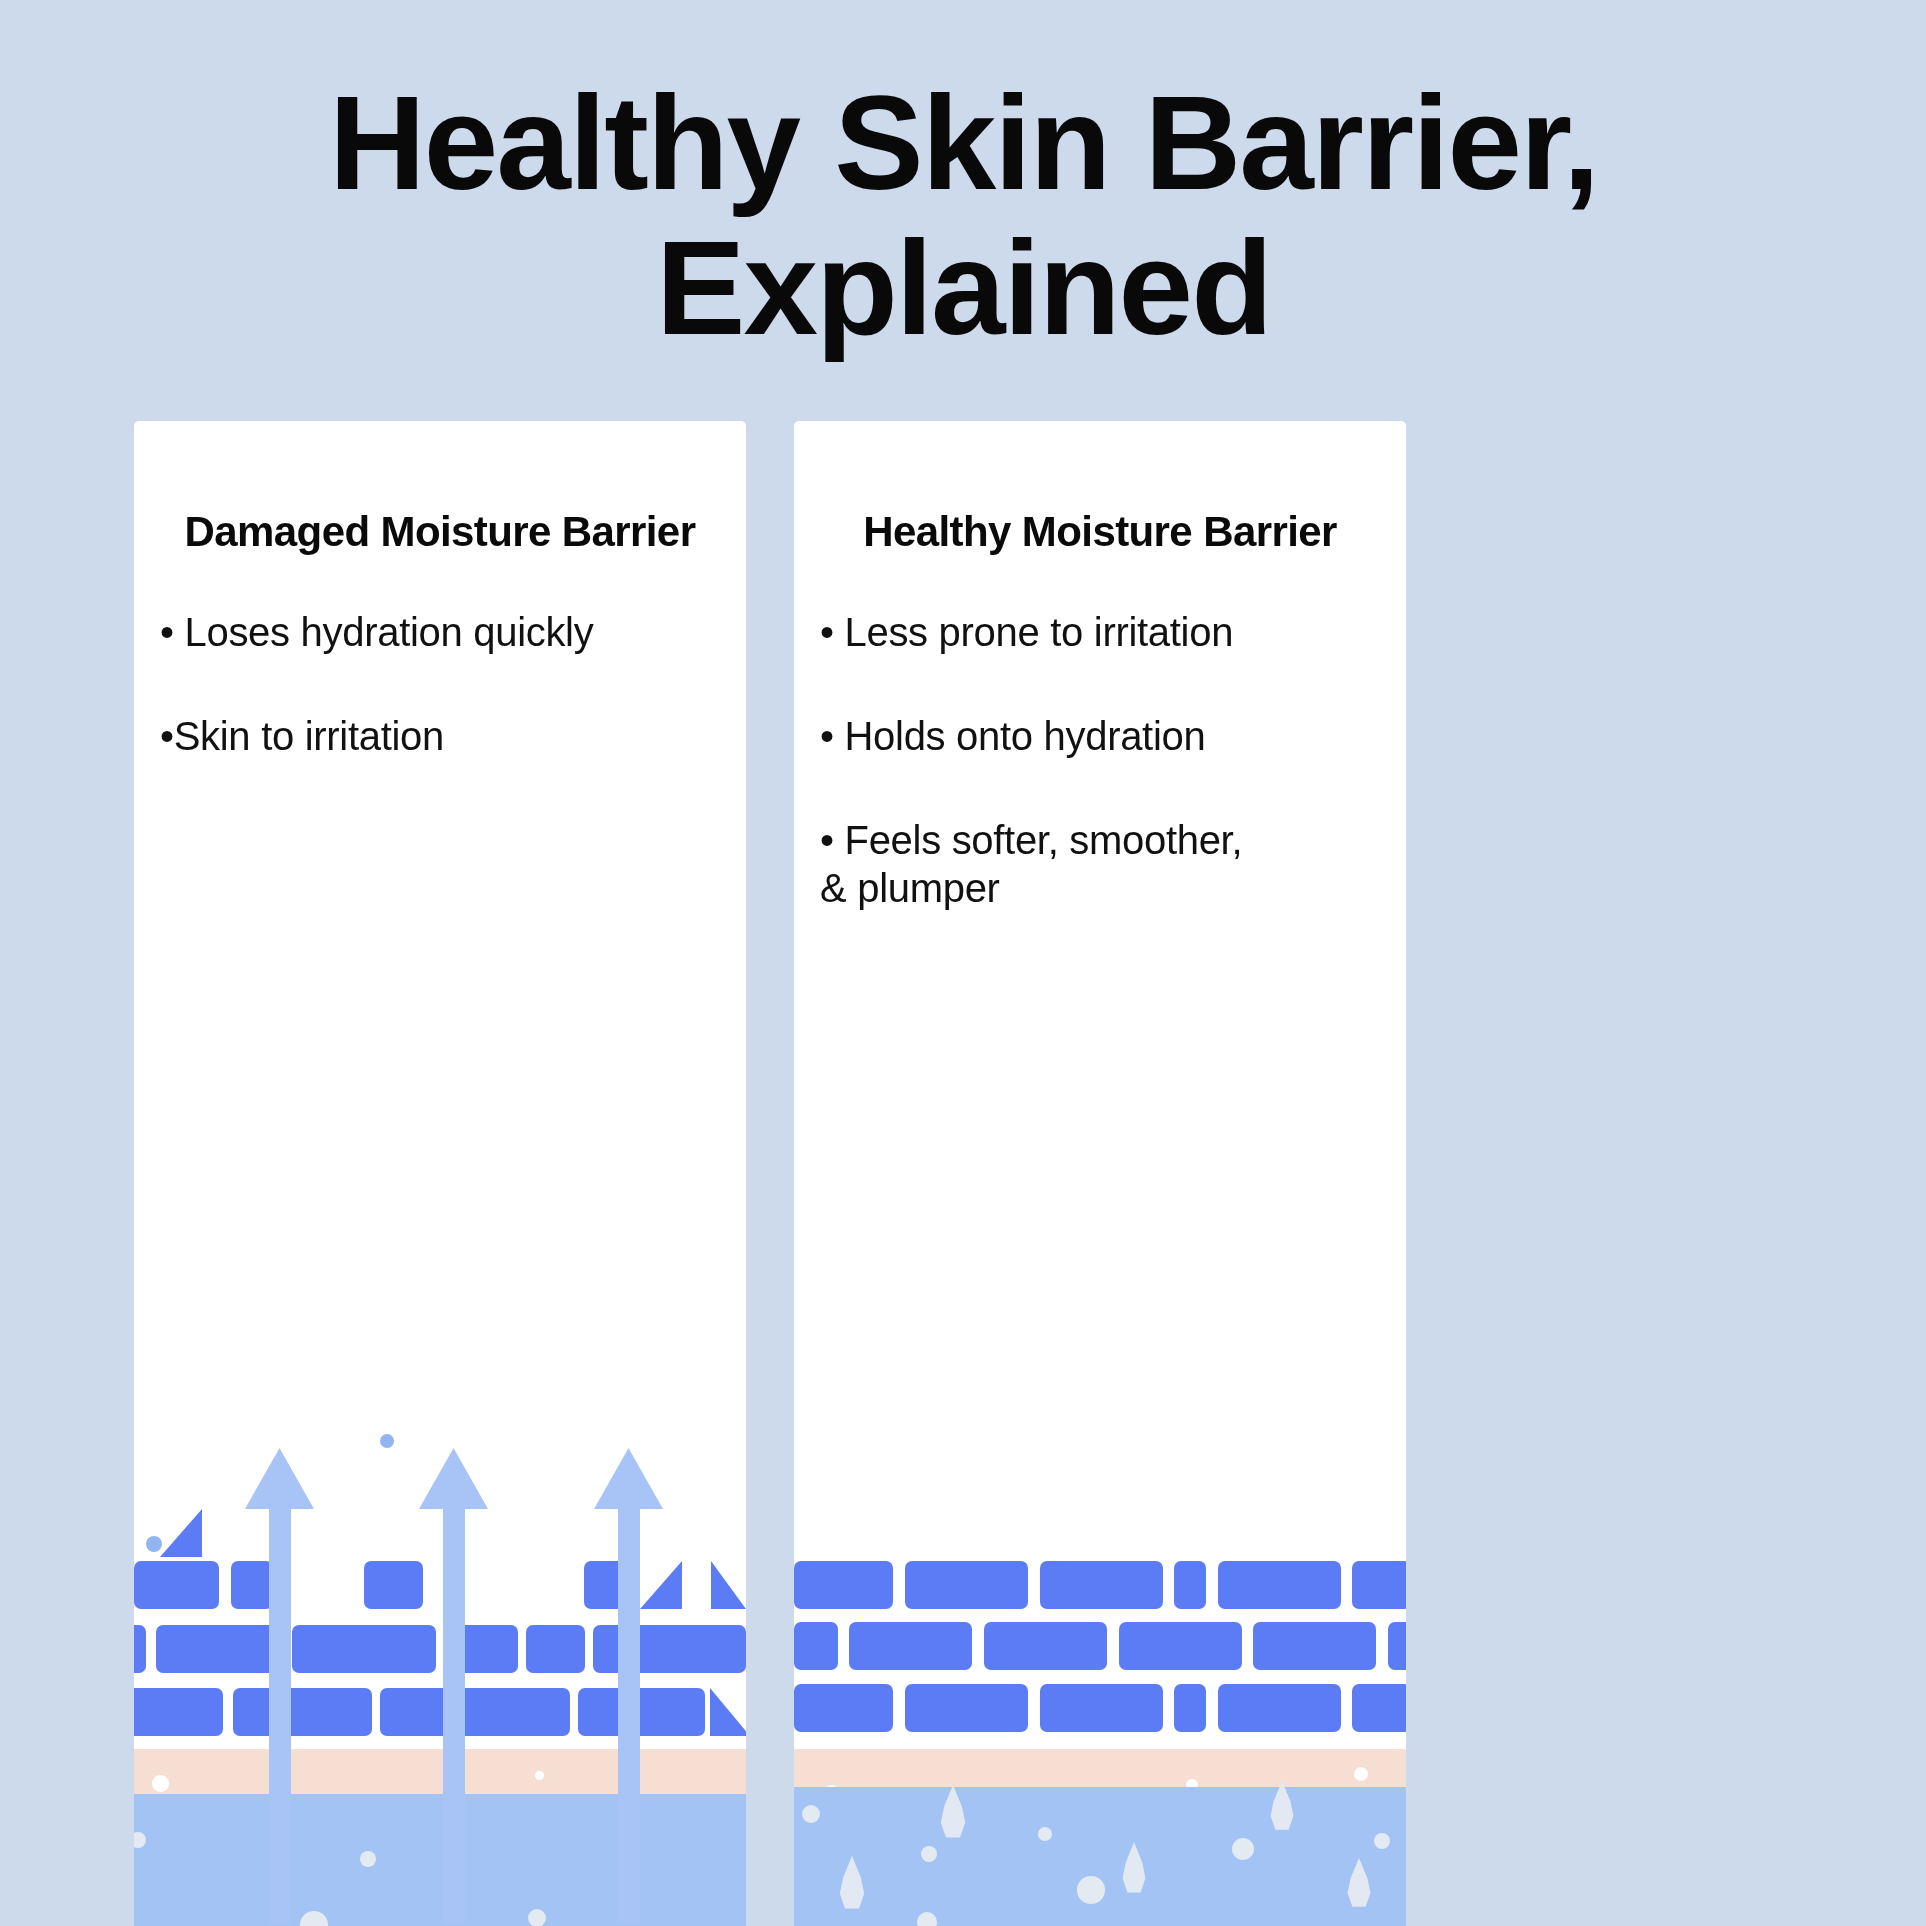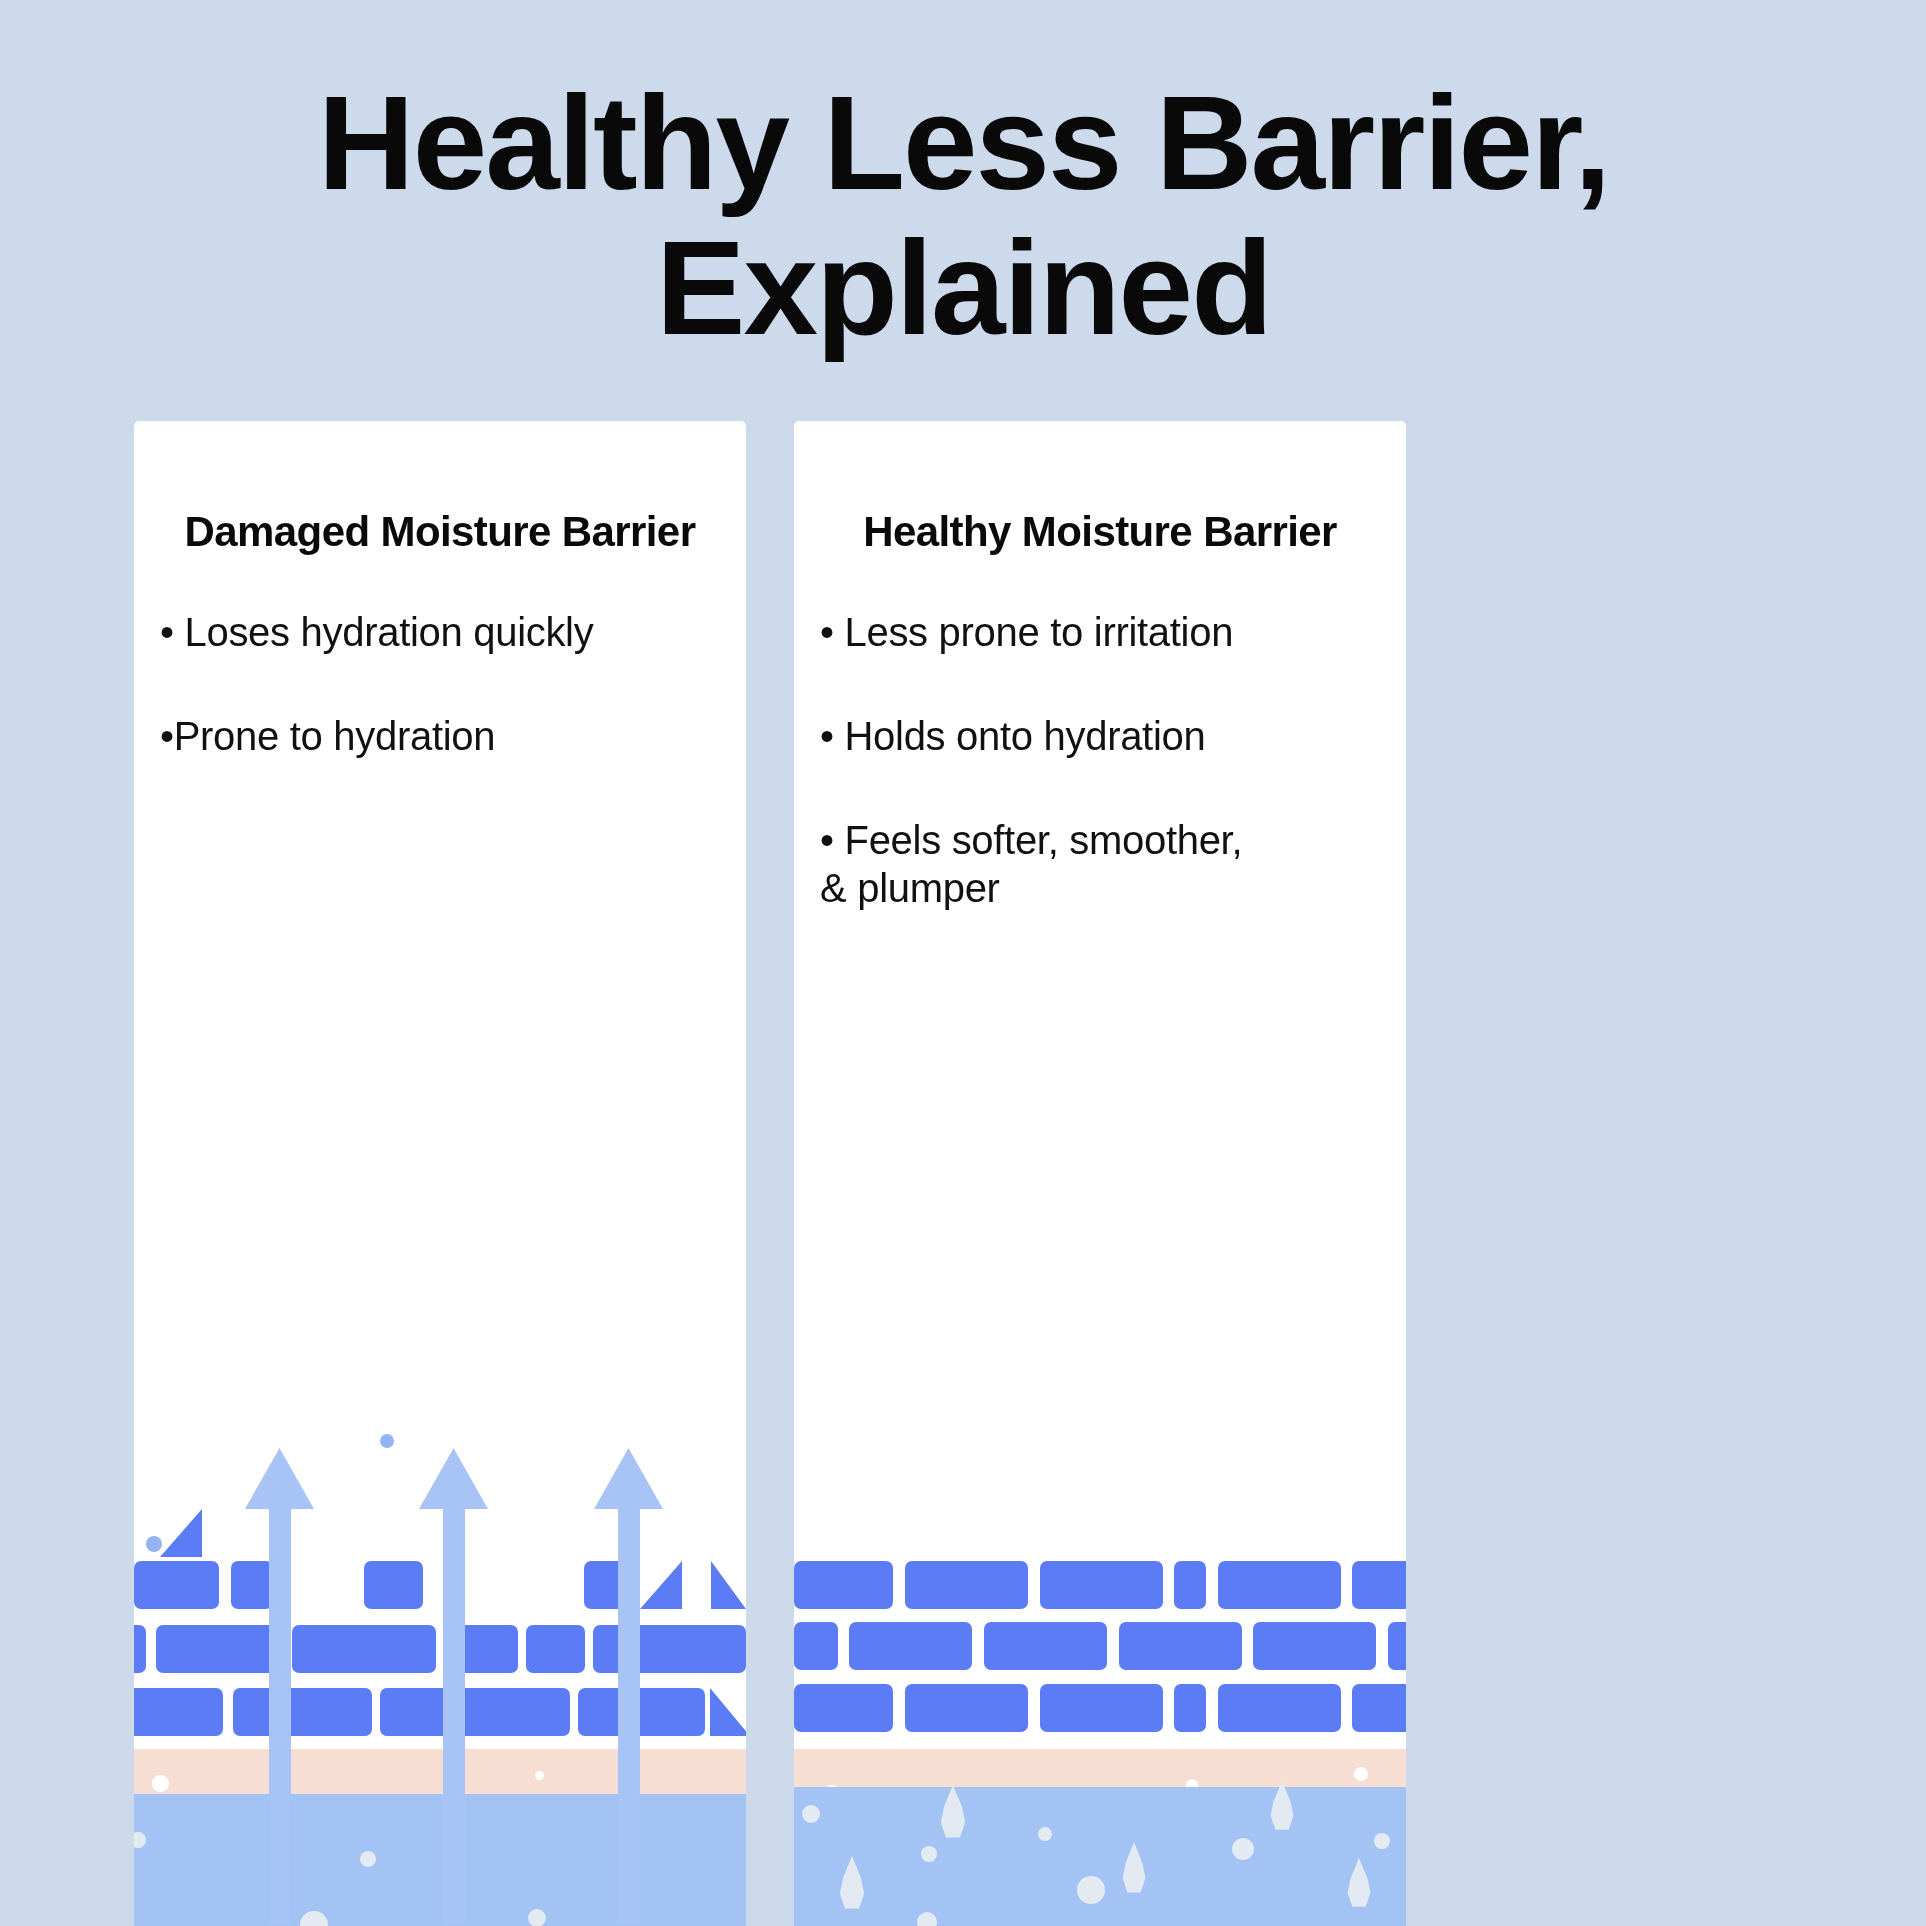--- a/index.html
+++ b/index.html
@@ -131,32 +131,32 @@
     background:#a8c3f5;
     clip-path:polygon(50% 0,100% 100%,0 100%);
   }
 </style>
 </head>
 <body>
 
 <div class="page">
 
   <div class="title">
-    <span class="title-line">Healthy Less Barrier,</span>
+    <span class="title-line">Healthy Skin Barrier,</span>
     <span class="title-line">Explained</span>
   </div>
 
   <div class="cards">
 
     <div class="card">
       <div class="card-head">Damaged Moisture Barrier</div>
 
       <div class="bullets">
         <p class="bullet">•  Loses hydration quickly</p>
-        <p class="bullet">•Prone to hydration</p>
+        <p class="bullet">•Skin to irritation</p>
       </div>
 
       <div class="diagram">
 
         <div class="layer-pink" style="top:297px;height:124px;">
           <div class="speck" style="left:18px;top:26px;width:17px;height:17px;"></div>
           <div class="speck" style="left:40px;top:81px;width:10px;height:10px;"></div>
           <div class="speck" style="left:173px;top:48px;width:13px;height:13px;"></div>
           <div class="speck" style="left:312px;top:71px;width:16px;height:16px;"></div>
           <div class="speck" style="left:401px;top:22px;width:9px;height:9px;"></div>

